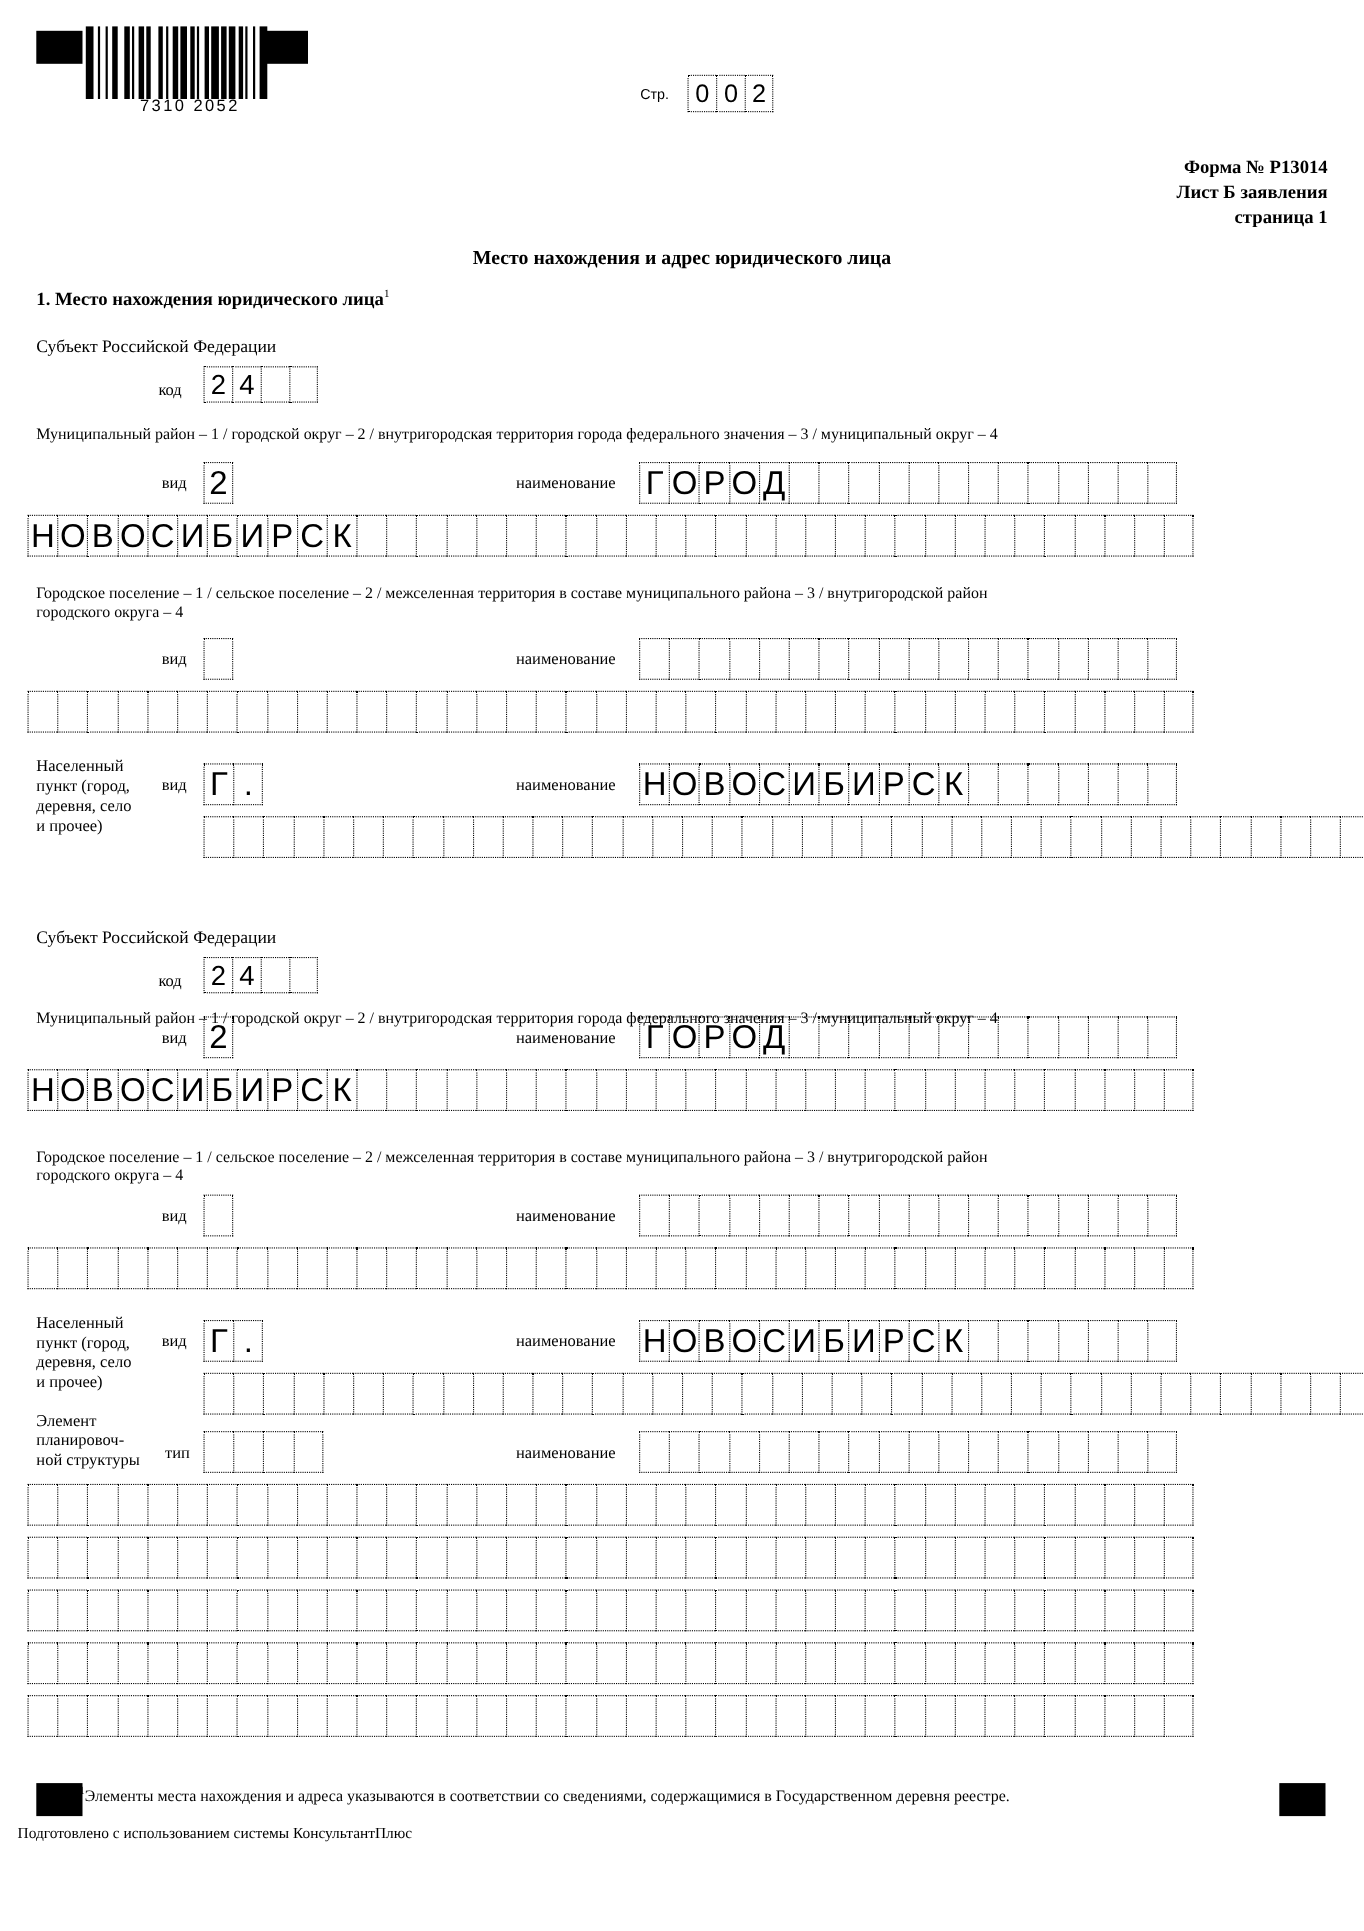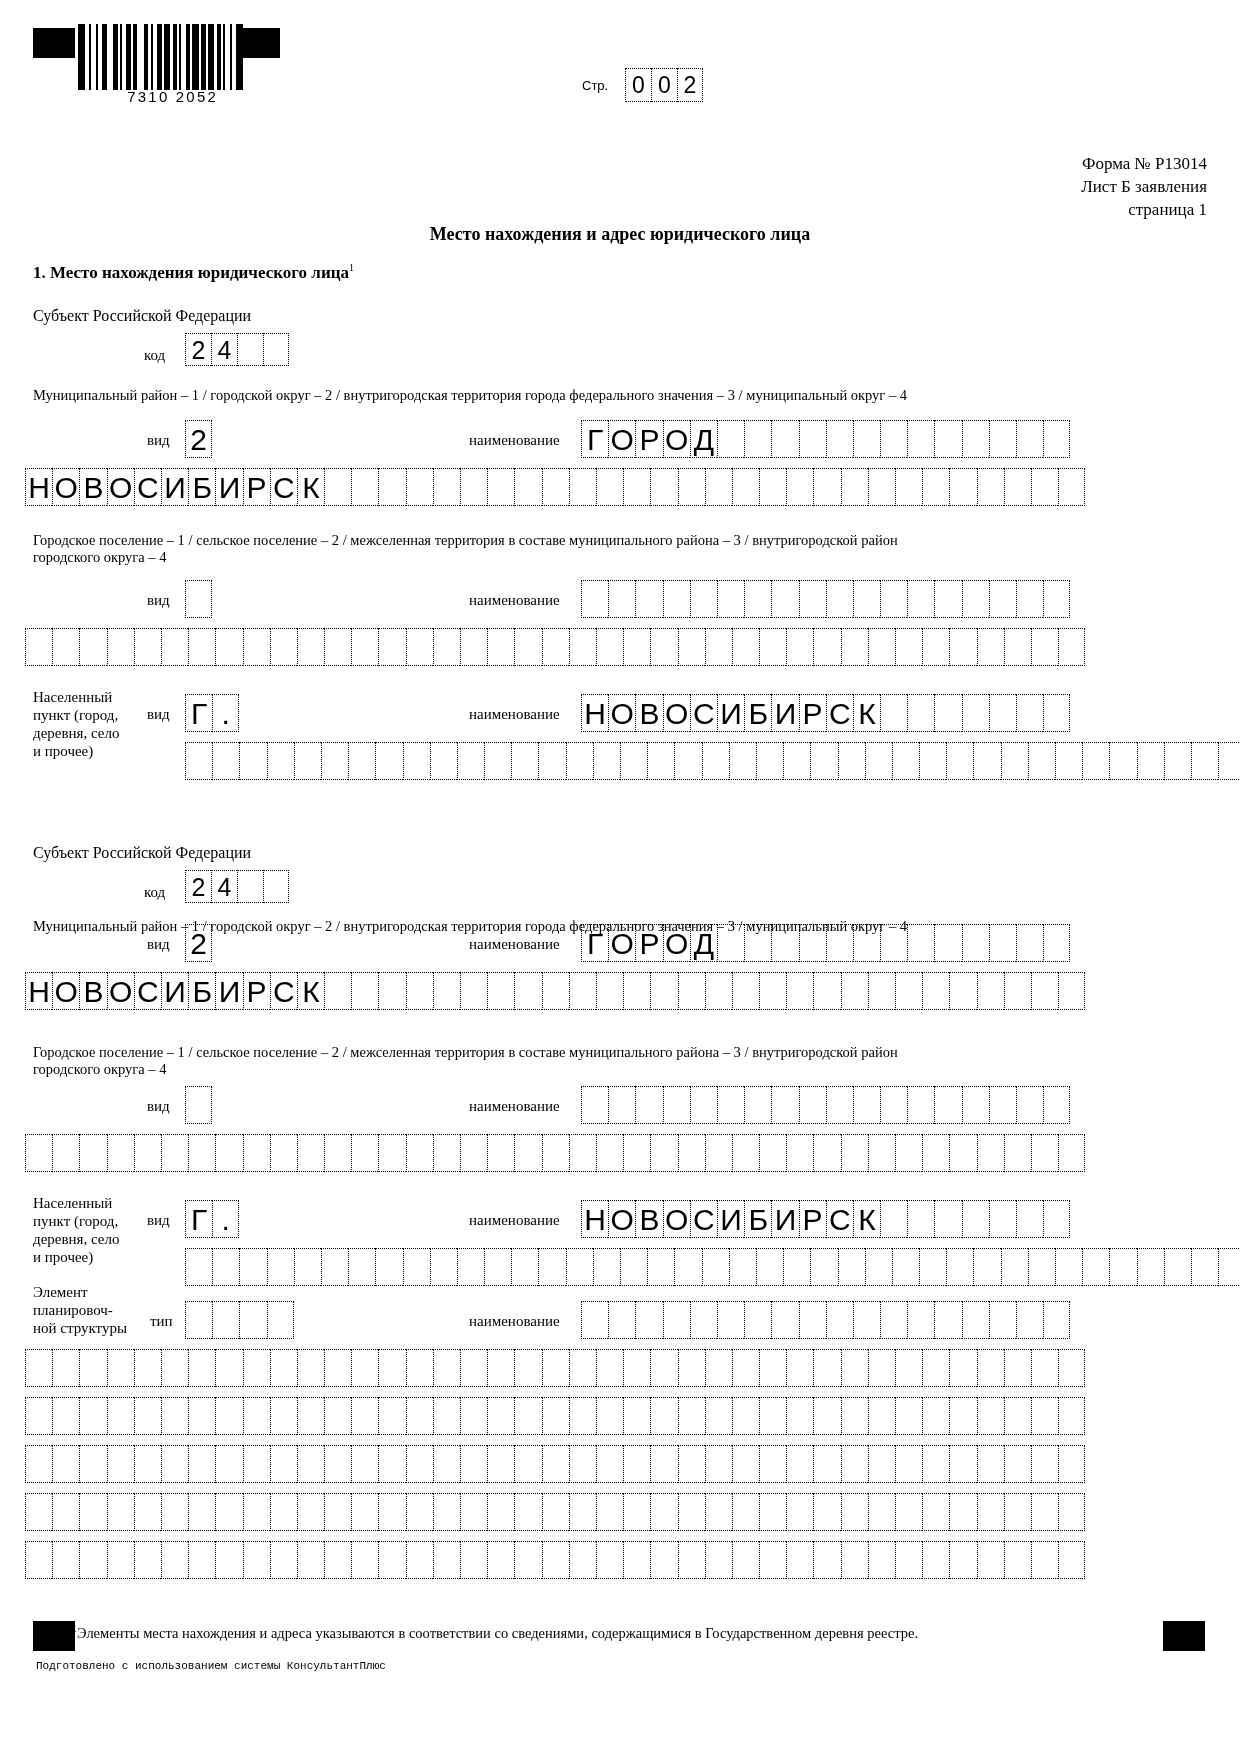--- a/index.html
+++ b/index.html
@@ -19,21 +19,21 @@
 
   .barcode{position:absolute;left:78px;top:24px;width:140px;height:66px;}
   .barcode i{position:absolute;top:0;height:100%;background:#000;}
   .bcnum{position:absolute;left:78px;top:88px;width:140px;text-align:right;
     font-family:"Liberation Sans",sans-serif;font-size:15px;letter-spacing:2.2px;}
 
   .strp{position:absolute;left:582px;top:78px;font-family:"Liberation Sans",sans-serif;font-size:13px;}
   .pagecells{position:absolute;left:625px;top:68px;display:flex;}
 
   .formid{position:absolute;right:33px;top:140px;text-align:right;
-    font-weight:normal;font-size:17px;line-height:23px;margin-top:12px;}
+    font-weight:bold;font-size:17px;line-height:23px;}
 
   .maintitle{position:absolute;left:0;right:0;top:224px;text-align:center;
     font-weight:bold;font-size:18px;}
 
   
   .lbl{position:absolute;font-size:16px;line-height:19px;}
   .sec{position:absolute;font-weight:bold;font-size:17px;}
   .sup{font-size:10px;vertical-align:super;font-weight:normal;}
   .small{position:absolute;font-size:14.5px;line-height:17px;}
   .fldlab{position:absolute;font-size:15px;}
@@ -48,21 +48,21 @@
     color:#000;
   }
   .cell:last-child{border-right:1px dotted #000;}
   .cells.sm .cell{width:26px;height:33px;font-size:25px;line-height:32px;}
 
   .pagecells .cell{width:26px;height:34px;font-size:23px;line-height:33px;}
 
   
   .fnote{position:absolute;left:72px;top:1620px;width:980px;font-size:14.5px;line-height:18px;}
   .fnote .sup{font-size:10px;}
-  .prep{position:absolute;left:36px;top:1660px;font-size:11px;font-family:Liberation Mono, monospace;}
+  .prep{position:absolute;left:16px;top:1660px;font-size:14px;}
 </style>
 </head>
 <body>
 
 <div class="page">
 
   <div class="corner tl"></div>
   <div class="corner tr2"></div>
   <div class="corner bl"></div>
   <div class="corner br"></div>

